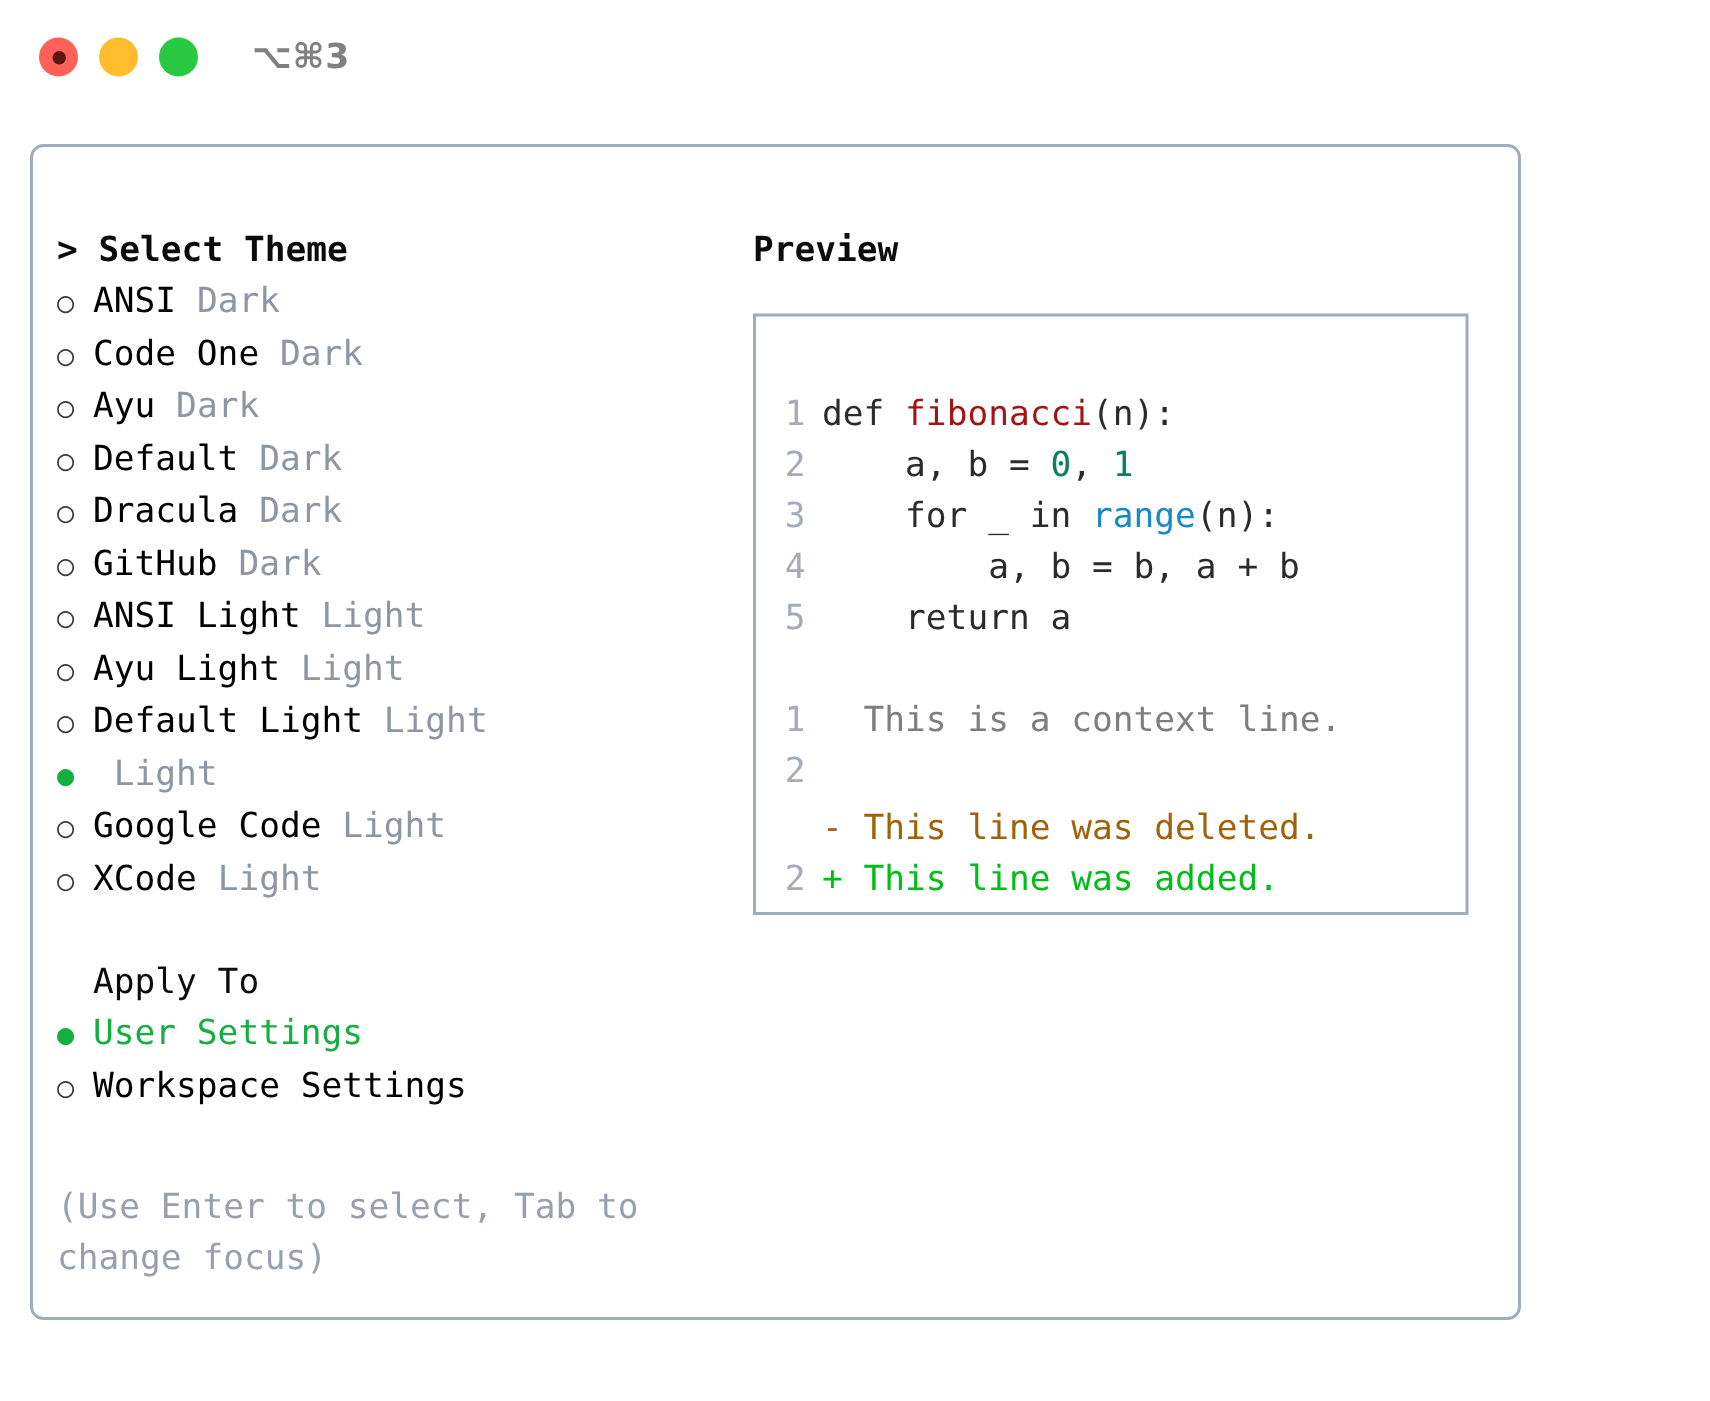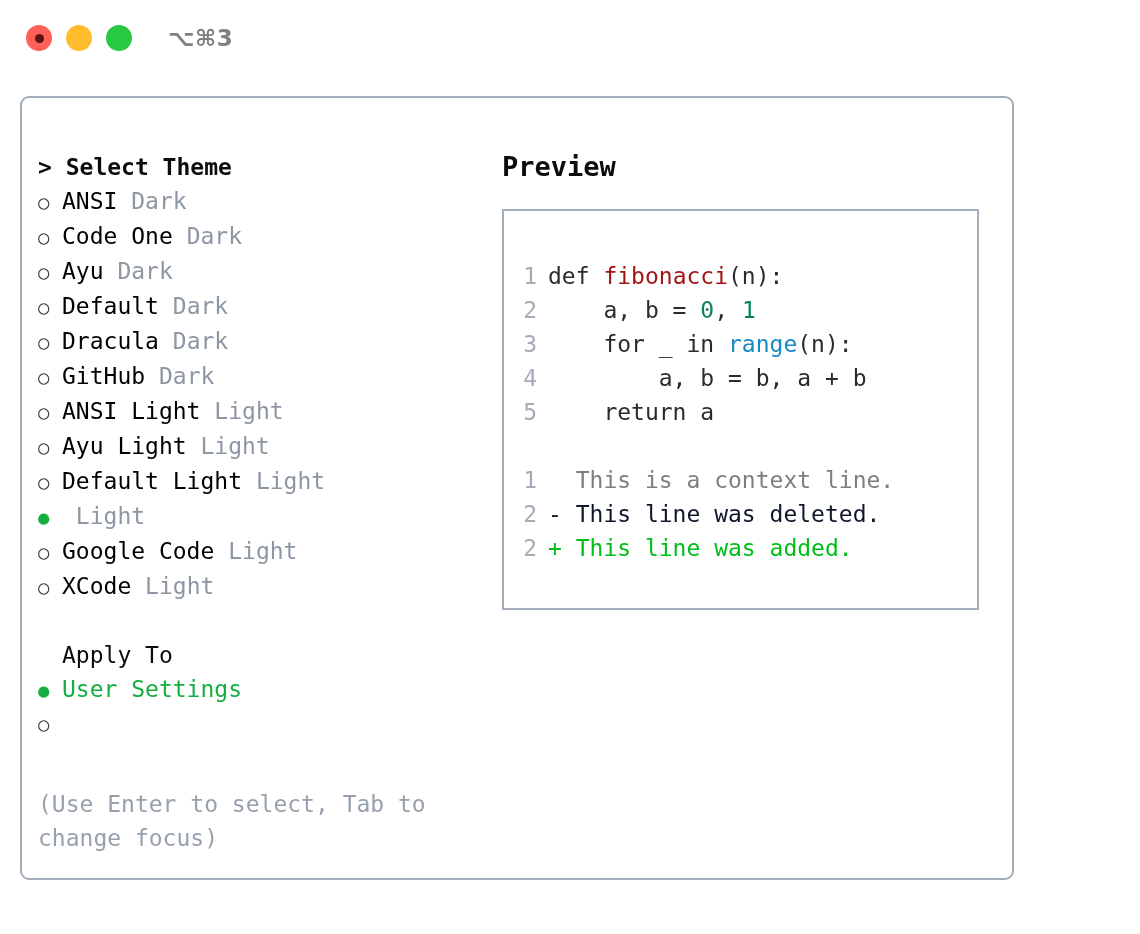--- a/index.html
+++ b/index.html
@@ -82,21 +82,21 @@
   }
   .hint {
     margin-top: 46px;
     font-size: 23px; line-height: 34px;
     color: #97A0AD; width: 410px;
   }
 
   
   .right-col { position: absolute; left: 480px; top: 52px; }
   .preview-title {
-    font-size: 27px; font-weight: 700; color: #0C0C0C;
+    font-size: 23px; font-weight: 700; color: #0C0C0C;
     line-height: 34px; white-space: pre;
   }
   .codebox {
     margin-top: 25px;
     width: 477px; height: 401px;
     border: 2px solid #A3ADBA;
     background: #ffffff;
     padding: 48px 0 0 0;
   }
   .code-line {
@@ -106,21 +106,21 @@
   .lnum {
     flex: 0 0 44px; text-align: right; padding-right: 11px;
     color: #A4ACB8;
   }
   .ctext { color: #2B2B2B; }
   .tok-fn  { color: #A31515; }
   .tok-num { color: #0A8060; }
   .tok-bi  { color: #1789C4; }
   .diff-gap { height: 34px; }
   .diff-ctx { color: #7E7E7E; }
-  .diff-del { color: #0f172a; }
+  .diff-del { color: #a16207; margin-top: 38px; }
   .diff-add { color: #00BE18; }
 </style>
 </head>
 <body>
 
 <div class="window">
 
   <div class="titlebar">
     <div class="lights">
       <div class="light red">
@@ -151,21 +151,21 @@
             <div class="opt-row"><span class="bullet">○</span><span class="opt-name">Default Light</span><span class="opt-name"> </span><span class="opt-tag">Light</span></div>
             <div class="opt-row selected"><span class="bullet on">●</span><span class="opt-name"> </span><span class="opt-tag">Light</span></div>
             <div class="opt-row"><span class="bullet">○</span><span class="opt-name">Google Code</span><span class="opt-name"> </span><span class="opt-tag">Light</span></div>
             <div class="opt-row"><span class="bullet">○</span><span class="opt-name">XCode</span><span class="opt-name"> </span><span class="opt-tag">Light</span></div>
           </div>
 
         <div class="apply-block">
           <div class="apply-title">Apply To</div>
           <div id="apply-list">
               <div class="opt-row selected"><span class="bullet on">●</span><span class="opt-name">User Settings</span></div>
-              <div class="opt-row"><span class="bullet">○</span></div>
+              <div class="opt-row"><span class="bullet">○</span><span class="opt-name">Workspace Settings</span></div>
             </div>
         </div>
 
         <div class="hint">(Use Enter to select, Tab to change focus)</div>
       </div>
 
       <div class="right-col">
         <div class="preview-title">Preview</div>
 
         <div class="codebox">

